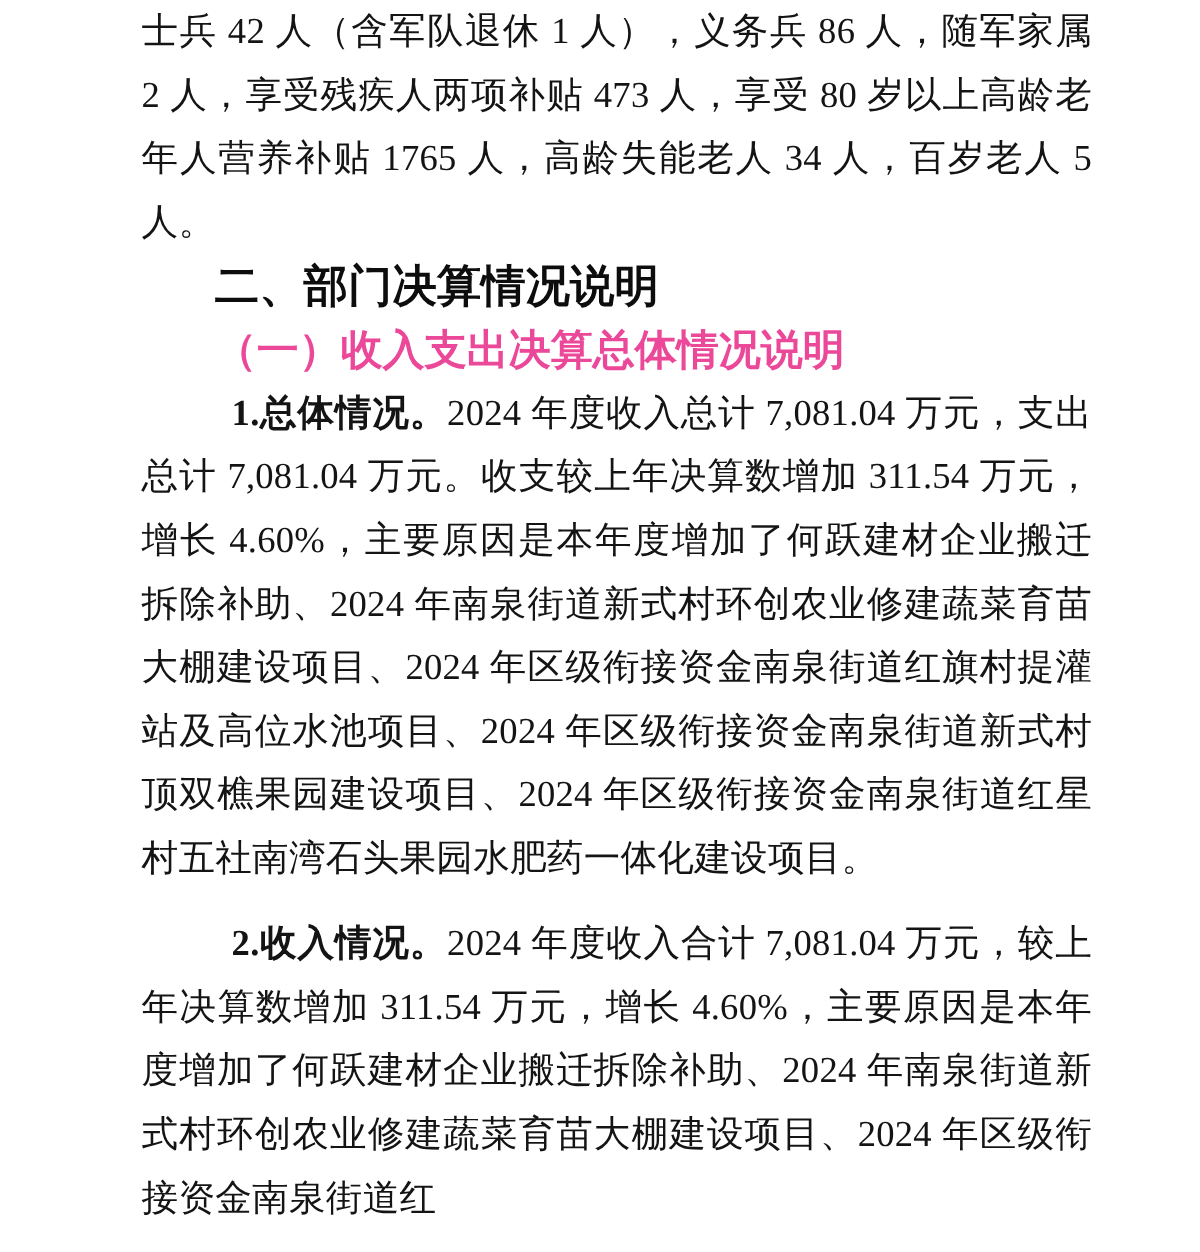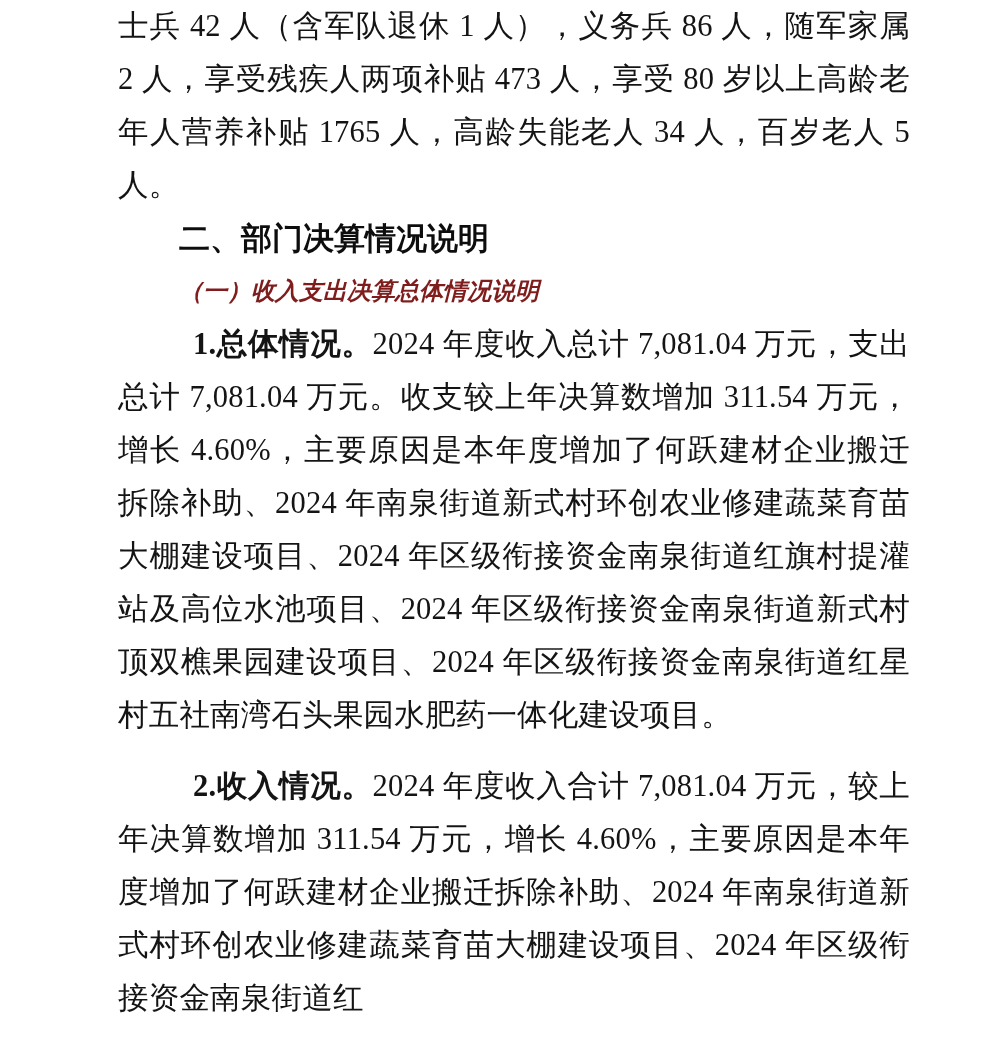--- a/index.html
+++ b/index.html
@@ -32,35 +32,34 @@
     text-align: justify;
     text-justify: inter-ideograph;
     letter-spacing: 0.2px;
     color: #141414;
   }
   p.para.indent {
     text-indent: 61px;
   }
   p.heading {
     margin: 0;
-    font-size: 31px;
+    font-size: 37px;
     line-height: 53px;
     font-weight: bold;
     text-indent: 61px;
     color: #0d0d0d;
     font-family: "Liberation Sans", "DejaVu Sans", sans-serif;
   }
   p.subheading {
     margin: 0;
-    font-size: 24px;
+    font-size: 35px;
     line-height: 53px;
     text-indent: 61px;
     font-weight: bold;
-    color: #7f1d1d;
-    font-style: italic;
+    color: #ec4899;
   }
   .lead {
     font-weight: bold;
     margin-left: 14px;
   }
   .spacer-md {
     height: 18px;
   }
 </style>
 </head>

